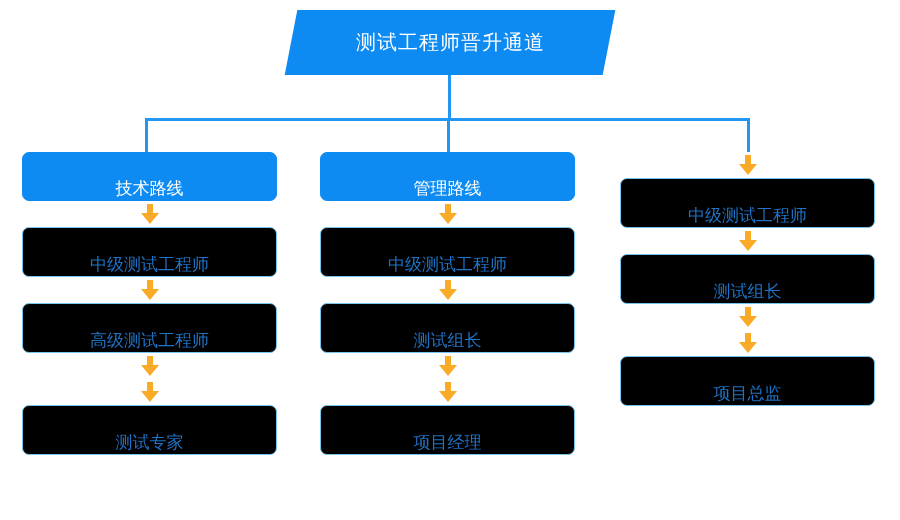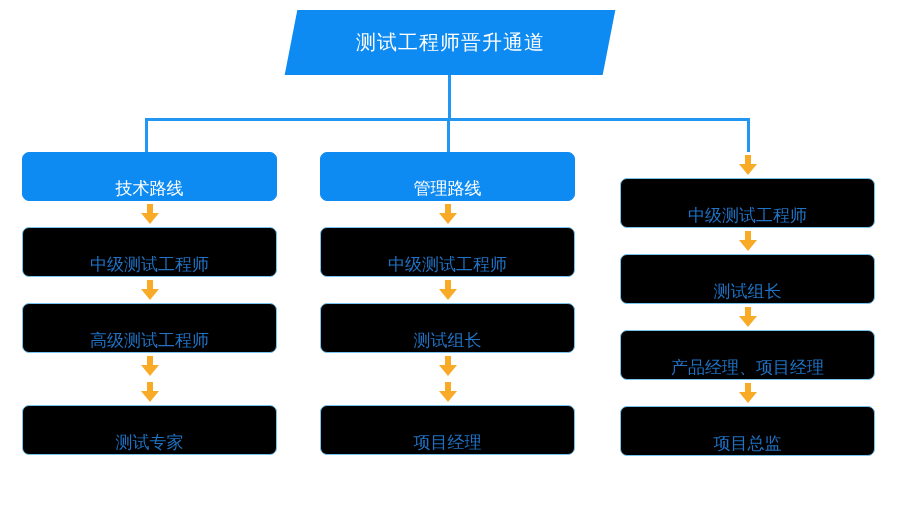--- a/index.html
+++ b/index.html
@@ -177,23 +177,20 @@
     </div>
     <div class="arrow">
         <span class="arrow-glyph"></span>
       </div>
     <div class="node step">
       <span>测试组长</span>
     </div>
     <div class="arrow">
         <span class="arrow-glyph"></span>
       </div>
-    <div class="node step">
-      <span>产品经理、项目经理</span>
-    </div>
     <div class="arrow">
         <span class="arrow-glyph"></span>
       </div>
     <div class="node step">
       <span>项目总监</span>
     </div>
   </div>
 
 </div>
 

